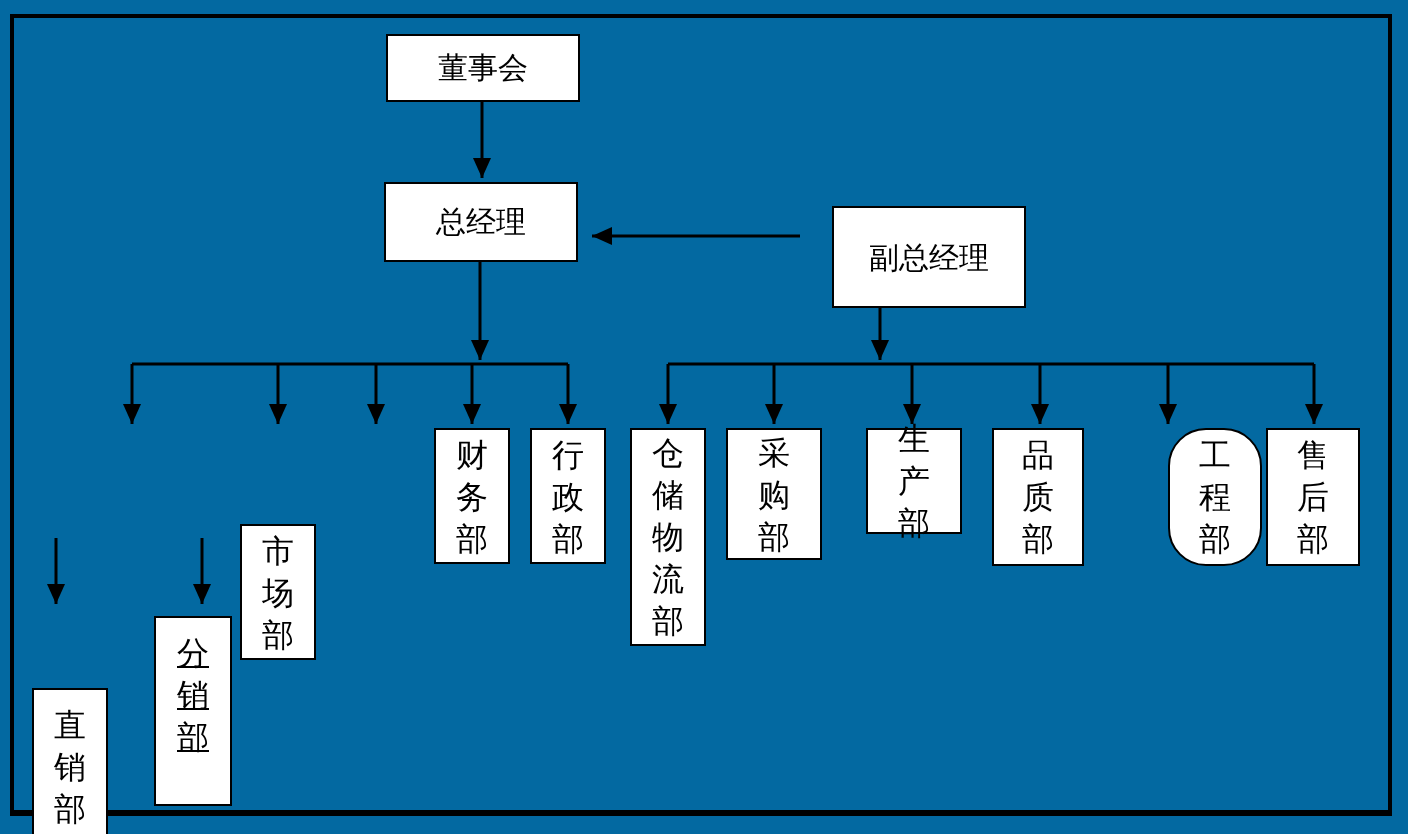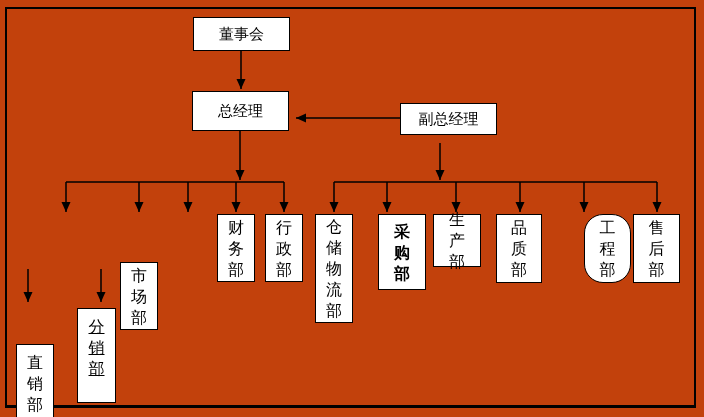--- a/index.html
+++ b/index.html
@@ -5,21 +5,21 @@
   html, body {
     margin: 0;
     padding: 0;
     background: #ffffff;
     font-family: "DejaVu Sans", "Liberation Sans", sans-serif;
   }
   #stage {
     position: relative;
     width: 704px;
     height: 417px;
-    background: #c2410c;
+    background: #0369a1;
     overflow: hidden;
     color: #000;
   }
   #frame {
     position: absolute;
     left: 5px;
     top: 7px;
     width: 691px;
     height: 401px;
     border: 2px solid #000;
@@ -52,28 +52,28 @@
     margin: 0 auto;
     word-break: break-all;
     white-space: normal;
     text-align: center;
     font-size: 16px;
     line-height: 21px;
   }
   
   #n-board       { left:193px; top:17px;  width:97px; height:34px; }
   #n-gm          { left:192px; top:91px;  width:97px; height:40px; }
-  #n-dgm         { left:400px; top:103px; width:97px; height:32px; }
+  #n-dgm         { left:416px; top:103px; width:97px; height:51px; }
   #n-sales       { left:29px;  top:215px; width:74px; height:51px; padding-top:4px; }
   #n-marketing   { left:120px; top:214px; width:38px; height:68px;margin-top:48px; }
   #n-rnd         { left:169px; top:214px; width:38px; height:68px; }
   #n-finance     { left:217px; top:214px; width:38px; height:68px; }
   #n-admin       { left:265px; top:214px; width:38px; height:68px; }
   #n-warehouse   { left:315px; top:214px; width:38px; height:109px; }
-  #n-purchasing  { left:378px; top:214px; width:48px; height:76px;font-weight:bold; }
+  #n-purchasing  { left:363px; top:214px; width:48px; height:66px; }
   #n-production  { left:433px; top:214px; width:48px; height:53px; }
   #n-quality     { left:496px; top:214px; width:46px; height:69px; }
   #n-engineering { left:584px; top:214px; width:47px; height:69px;border-radius:19px; }
   #n-aftersales  { left:633px; top:214px; width:47px; height:69px; }
   #n-direct      { left:16px;  top:308px; width:38px; height:95px; padding-top:7px;margin-top:36px; }
   #n-dist        { left:77px;  top:308px; width:39px; height:95px; padding-top:7px;text-decoration:underline; }
 </style>
 </head>
 <body>
 

